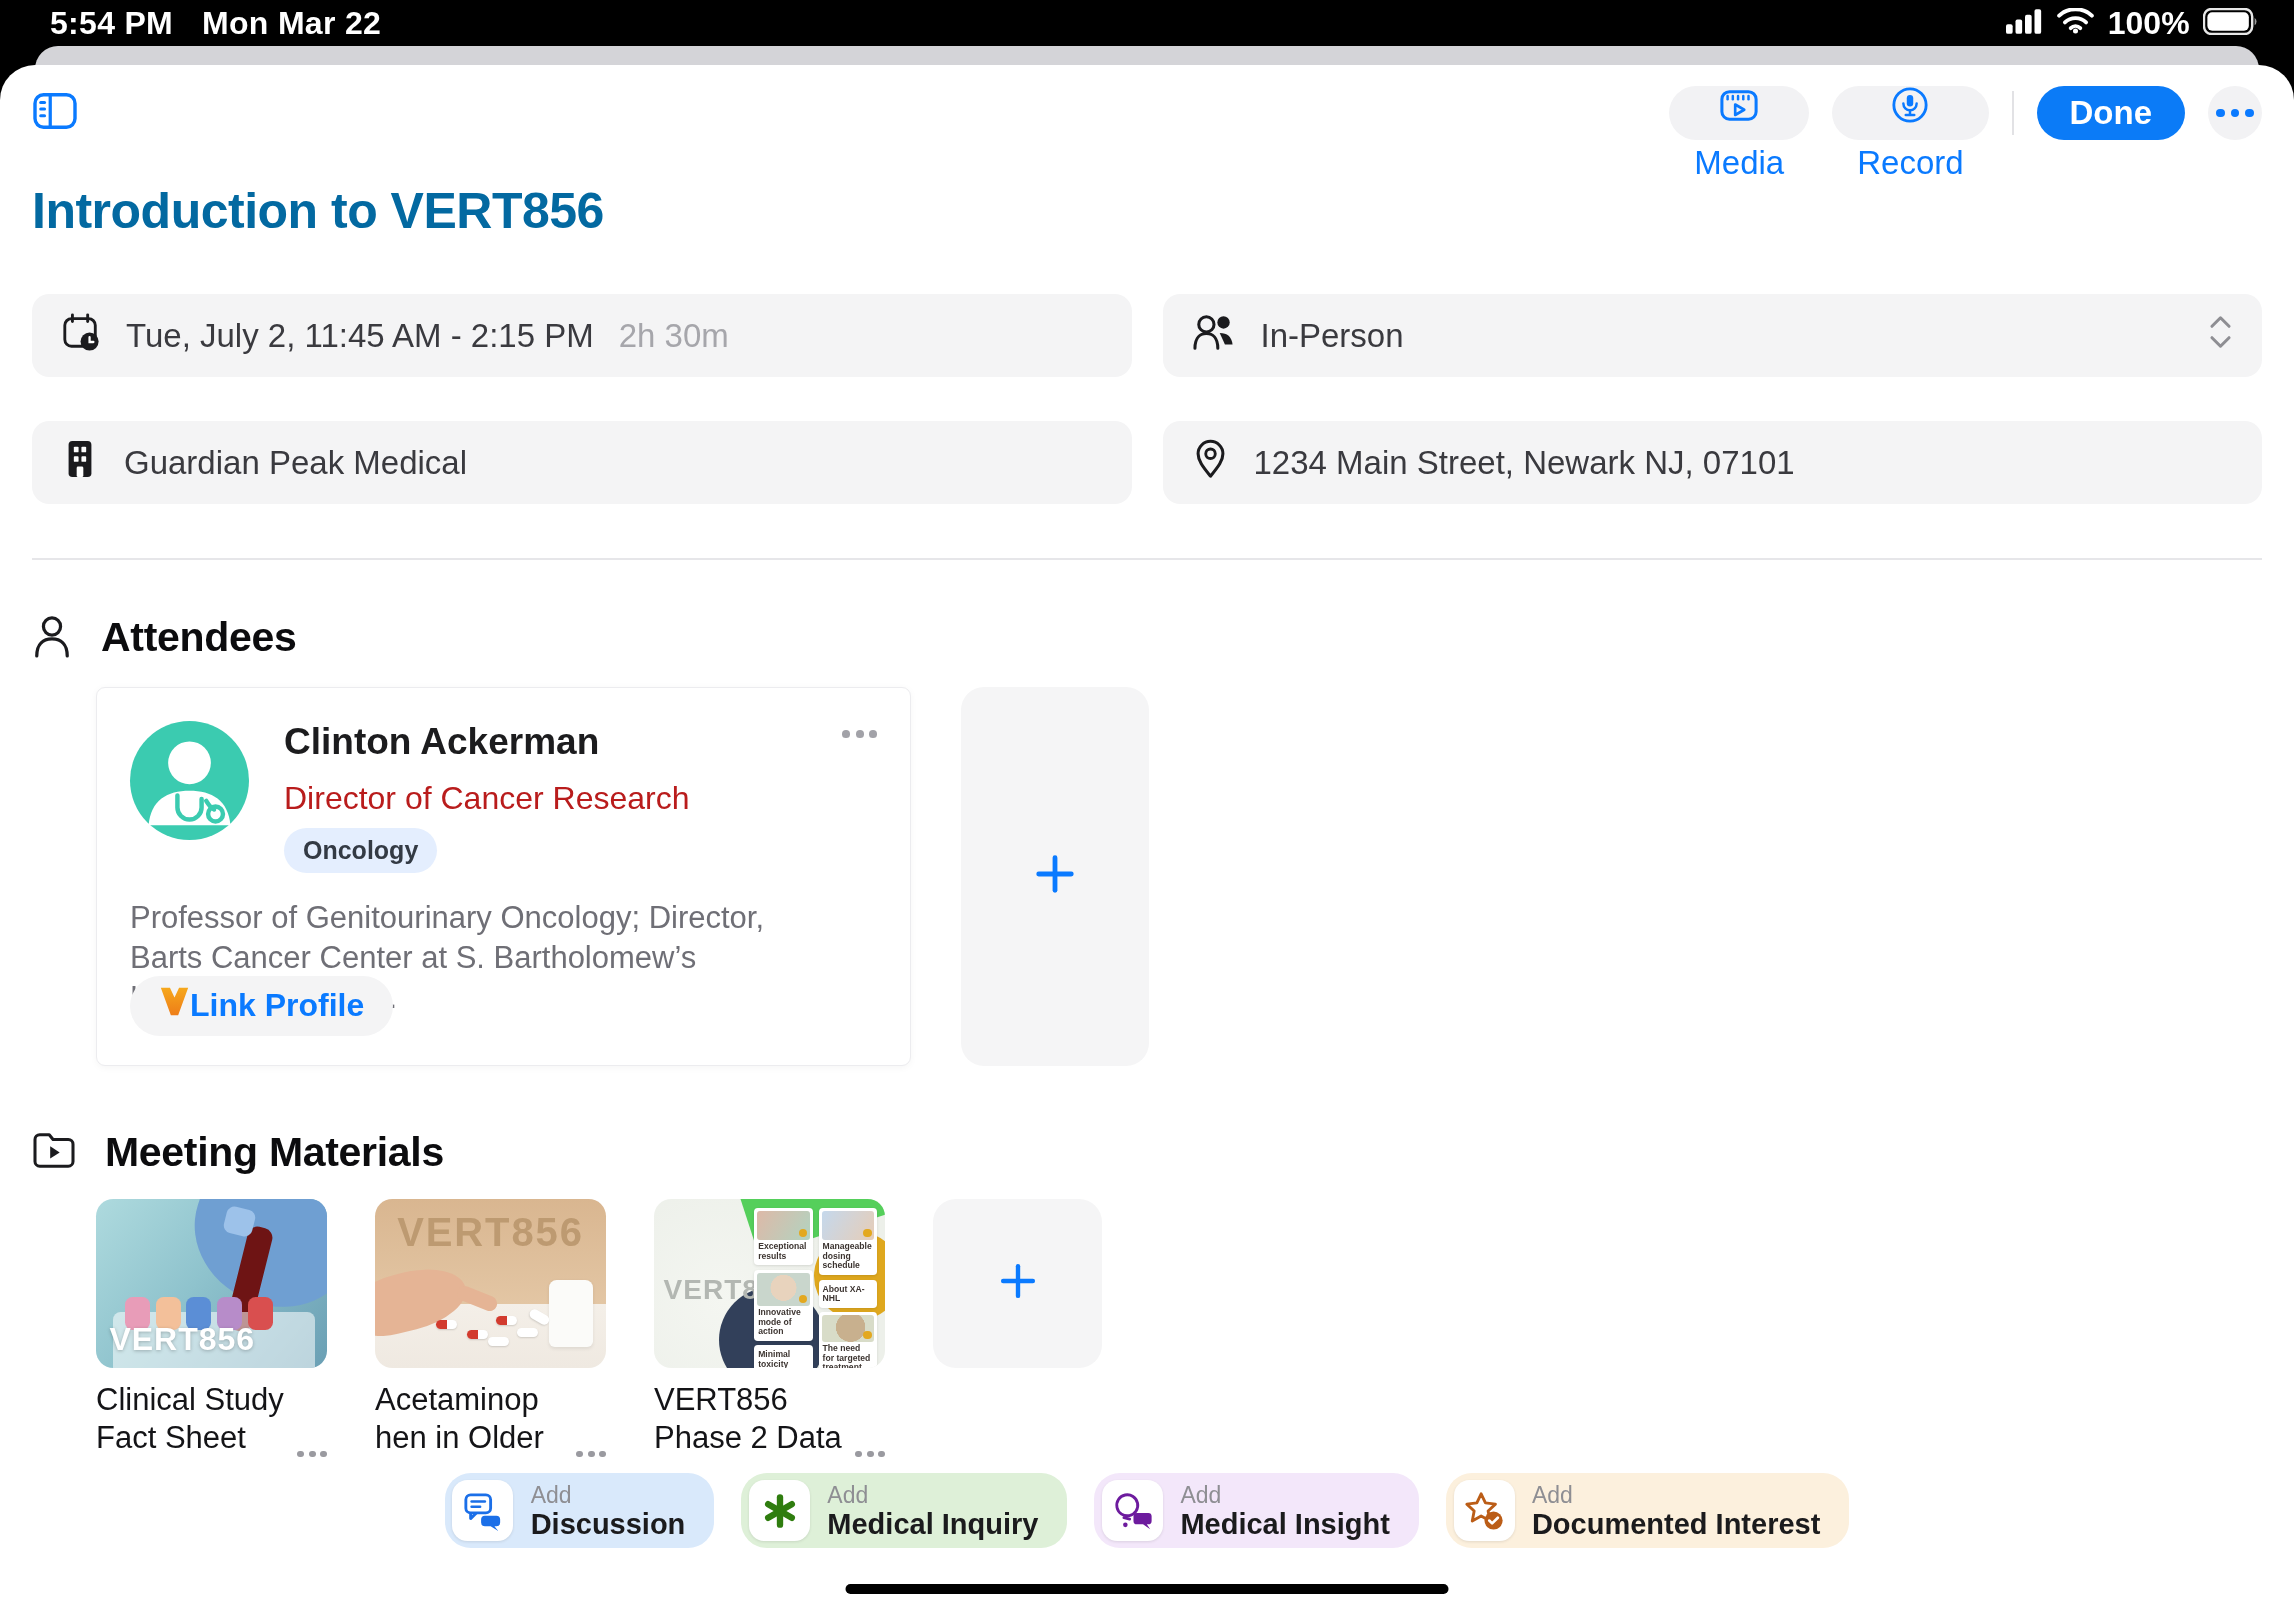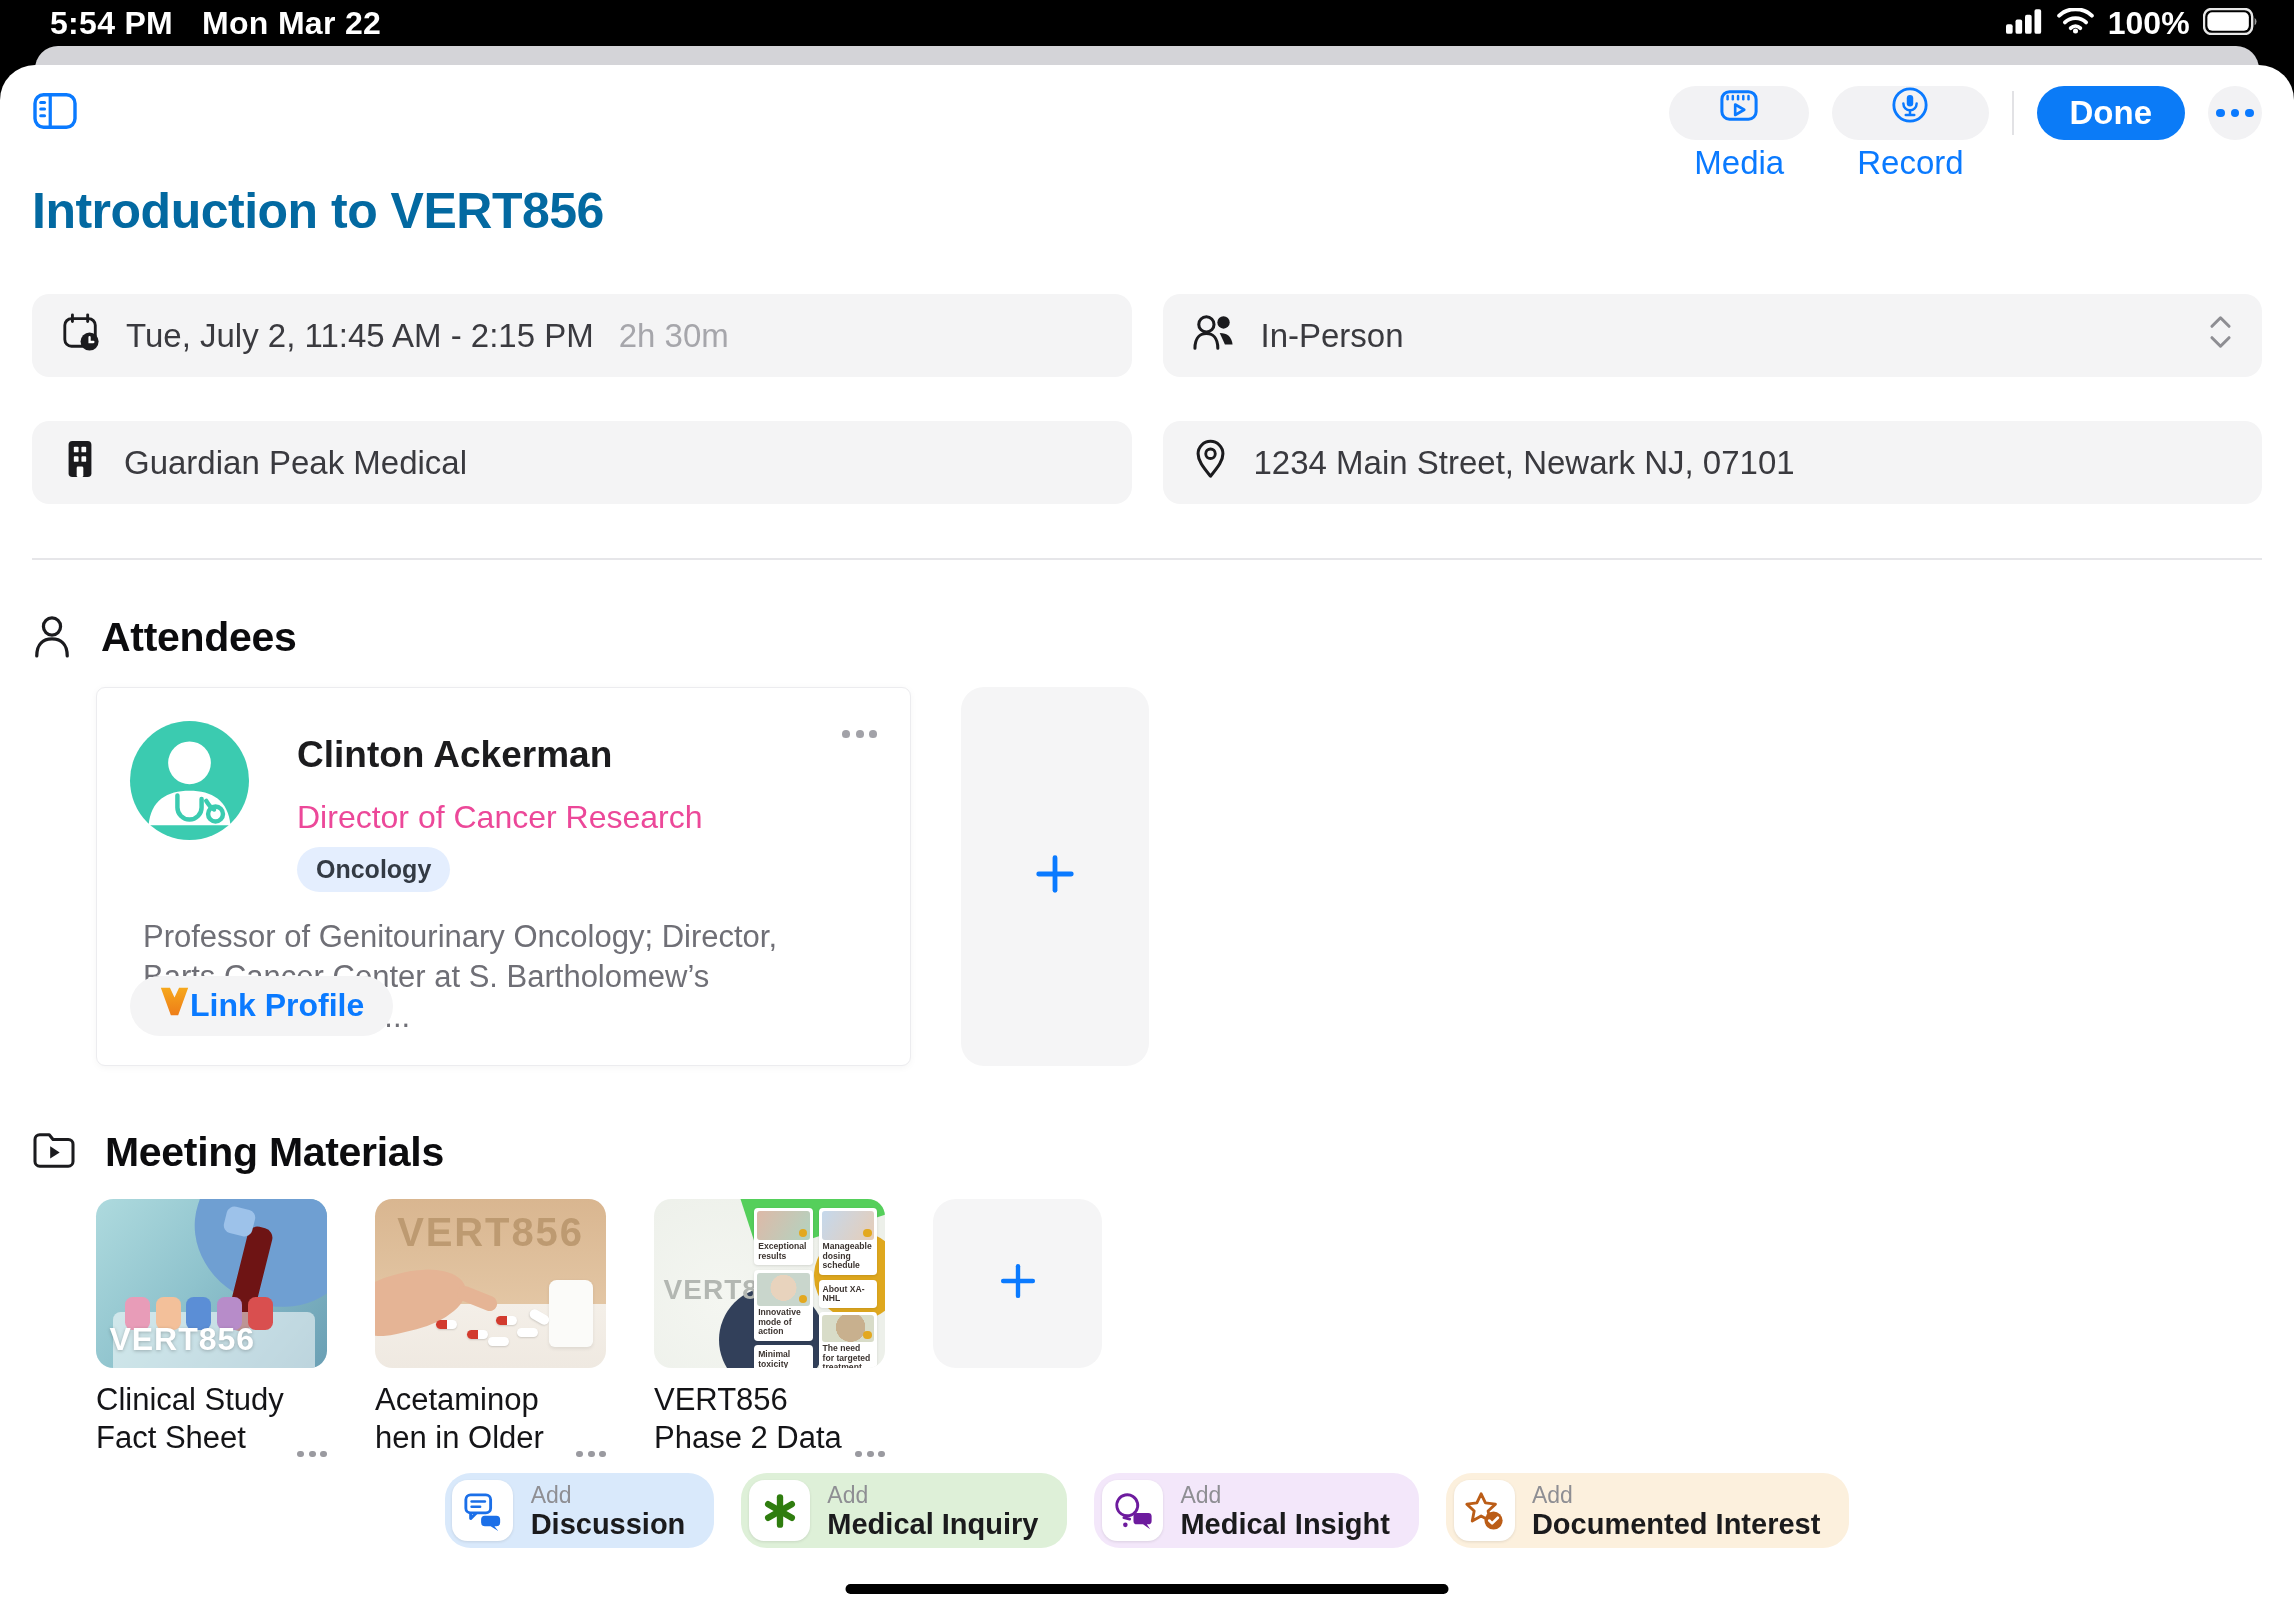--- a/index.html
+++ b/index.html
@@ -46,26 +46,26 @@
 
   .hr { margin-top:54px; height:1.9px; background:#e6e6e9; }
 
   
   .sec-head { display:flex; align-items:center; gap:29px; margin-top:54px; }
   .sec-head .sec-title { font-size:41px; font-weight:700; color:#0c0c0e; letter-spacing:-0.3px; }
 
   
   .att-row { margin-top:25px; display:flex; gap:50px; padding-left:64px; }
   .att-card { width:815px; height:379px; background:#fff; border:1.9px solid #ececef; border-radius:9px;
-              box-shadow:0 1.9px 7.7px rgba(0,0,0,.04); position:relative; padding:46px; }
+              box-shadow:0 1.9px 7.7px rgba(0,0,0,.04); position:relative; padding:33px; }
   .avatar { position:absolute; left:33px; top:33px; width:119px; height:119px; border-radius:50%;
             background:#3bcbb0; display:flex; align-items:center; justify-content:center; }
   .att-main { margin-left:154px; }
   .att-name { font-size:37px; font-weight:700; color:#1c1c1e; }
-  .att-role { margin-top:23px; font-size:32px; color:#ec4899; }
+  .att-role { margin-top:17px; font-size:32px; color:#b91c1c; }
   .att-badge { display:inline-block; margin-top:11.5px; background:#e4eefe; color:#333a44;
                font-size:25px; font-weight:700; padding:7.7px 19px; border-radius:960px; }
   .att-bio { margin-top:25px; font-size:31px; line-height:40px; color:#6f6f76; width:672px; }
   .link-btn { position:absolute; left:33px; bottom:29px; display:flex; align-items:center; gap:0;
               height:60px; padding:0 29px; background:#f4f4f5; border-radius:30px;
               color:#0a7aff; font-size:32px; font-weight:600; cursor:pointer; }
   .card-menu { position:absolute; right:33px; top:42px; display:flex; gap:5.8px; cursor:pointer; }
   .card-menu i { width:7.7px; height:7.7px; border-radius:50%; background:#a2a2a8; }
   .add-tile { width:188px; height:379px; background:#f5f5f6; border-radius:23px;
               display:flex; align-items:center; justify-content:center; cursor:pointer; }

